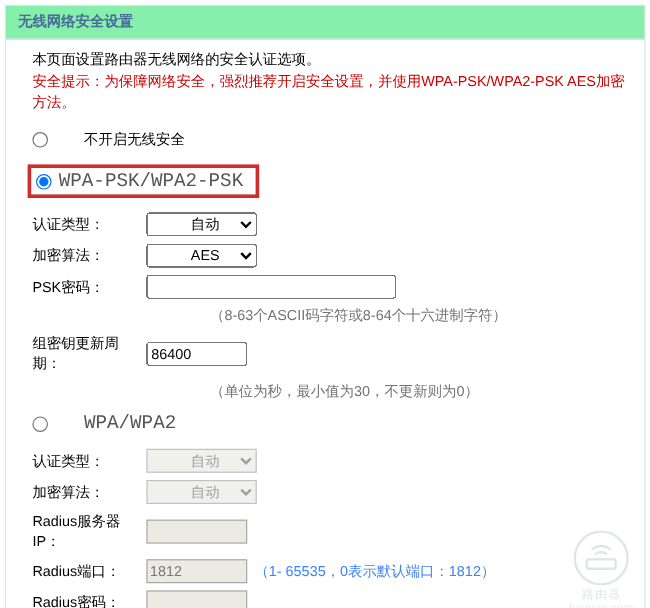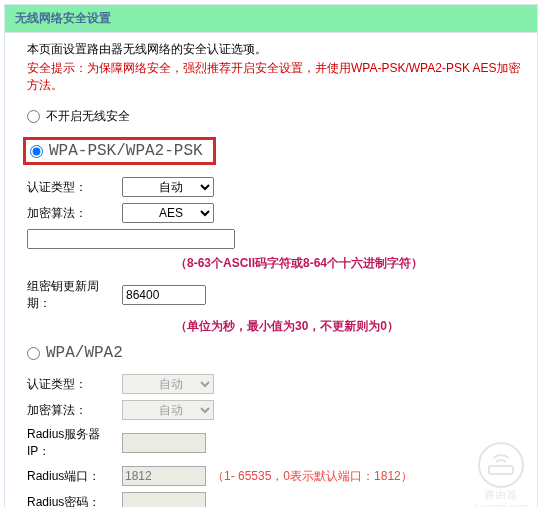--- a/index.html
+++ b/index.html
@@ -28,20 +28,21 @@
     margin: 0 0 2px 0;
   }
   .warning {
     color: #c00;
     margin: 0 0 14px 0;
   }
   .radio-row {
     display: flex;
     align-items: center;
     margin: 6px 0 12px 0;
+    gap: 24px;
   }
   .radio-row input[type="radio"] {
     margin: 0 6px 0 0;
   }
   .highlight-box {
     display: inline-flex;
     align-items: center;
     border: 3px solid #d12c2c;
     padding: 2px 10px 2px 4px;
     margin-left: -4px;
@@ -71,27 +72,26 @@
     width: 92px;
     padding-left: 32px;
   }
   input.wide {
     width: 208px;
   }
   input.narrow {
     width: 84px;
   }
   .hint {
-    color: #ef4444;
+    color: #3b82f6;
     margin-left: 6px;
   }
   .hint-line {
     margin: 2px 0 6px 148px;
-    color: #be185d;
-    font-weight: bold;
+    color: #737373;
   }
   .section-gap {
     margin-top: 9px;
   }
   .disabled-input {
     background: #ebebe4;
     color: #777;
     border: 1px solid #a9a9a9;
   }
   .watermark {
@@ -147,20 +147,21 @@
       </div>
 
       <div class="field-row">
         <span class="field-label">加密算法：</span>
         <select>
           <option>AES</option>
         </select>
       </div>
 
       <div class="field-row">
+        <span class="field-label">PSK密码：</span>
         <input type="text" class="wide" value="" style="">
       </div>
       <div class="hint-line">（8-63个ASCII码字符或8-64个十六进制字符）</div>
 
       <div class="field-row">
         <span class="field-label">组密钥更新周期：</span>
         <input type="text" class="narrow" value="86400" style="">
       </div>
       <div class="hint-line">（单位为秒，最小值为30，不更新则为0）</div>
 

